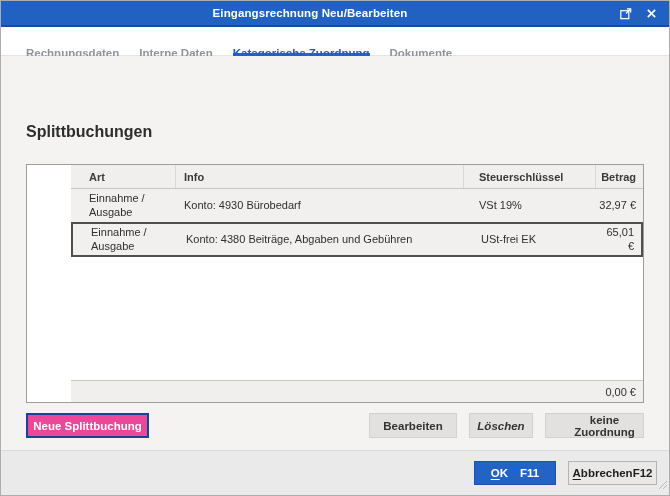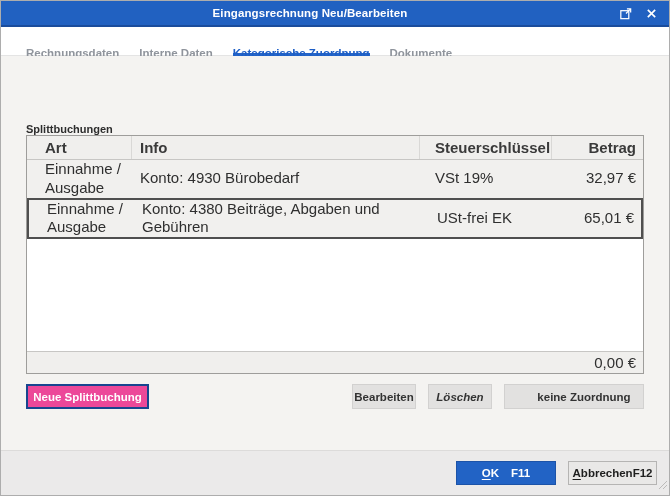--- a/index.html
+++ b/index.html
@@ -55,30 +55,31 @@
 
   
   .content {
     flex: 1 1 auto;
     background: #f4f3f1;
     padding: 0 25px;
     display: flex; flex-direction: column;
   }
   .section-heading {
     margin-top: 67px;
-    font-size: 11px; font-weight: 700; color: #2d2d2d;
+    font-size: 16px; font-weight: 700; color: #2d2d2d;
   }
 
   
   .split-table {
+    margin-top: 23px;
     height: 239px; flex: 0 0 239px;
     border: 1px solid #9e9d9b;
     background: #fff;
     display: flex; flex-direction: column;
-    font-size: 15px; color: #2f2f2f;
+    font-size: 11px; color: #2f2f2f; padding-left: 44px;
   }
   .t-header {
     height: 24px; flex: 0 0 24px;
     background: #f0efed;
     border-bottom: 1px solid #c7c6c4;
     display: flex; align-items: center;
     font-weight: 700; color: #3a3a3a;
   }
   .t-header .cell { height: 100%; display: flex; align-items: center; }
   .col-art    { width: 105px; padding-left: 18px; }
@@ -125,35 +126,35 @@
     background: #ec4899;
     border: 2px solid #17458f;
     color: #fff; font-weight: 700;
   }
   .btn-gray {
     background: #e2e1e0;
     border: 1px solid #d2d1d0;
     color: #333; font-weight: 600;
   }
   .right-group { display: flex; gap: 12px; }
-  .btn-edit   { width: 64px; }
+  .btn-edit   { width: 88px; }
   .btn-delete { width: 64px; font-style: italic; }
-  .btn-noassign { width: 140px; padding-left: 20px; }
+  .btn-noassign { width: 99px; padding-left: 20px; }
 
   
   .footerbar {
     height: 45px; flex: 0 0 45px;
     background: #ebeaea;
     border-top: 1px solid #dcdbda;
     display: flex; align-items: center; justify-content: flex-end;
     gap: 12px; padding-right: 12px;
     position: relative;
   }
   .btn-ok {
-    width: 100px; height: 24px;
+    width: 82px; height: 24px;
     background: #2263c5; border: 1px solid #1c53a8;
     color: #fff; font-weight: 700;
     gap: 12px;
   }
   .btn-cancel {
     width: 89px; height: 24px;
     background: #e9e8e7; border: 1px solid #b5b4b3;
     color: #1e1e1e; font-weight: 700;
   }
   .mnemonic { text-decoration: underline; text-underline-offset: 2px; }

